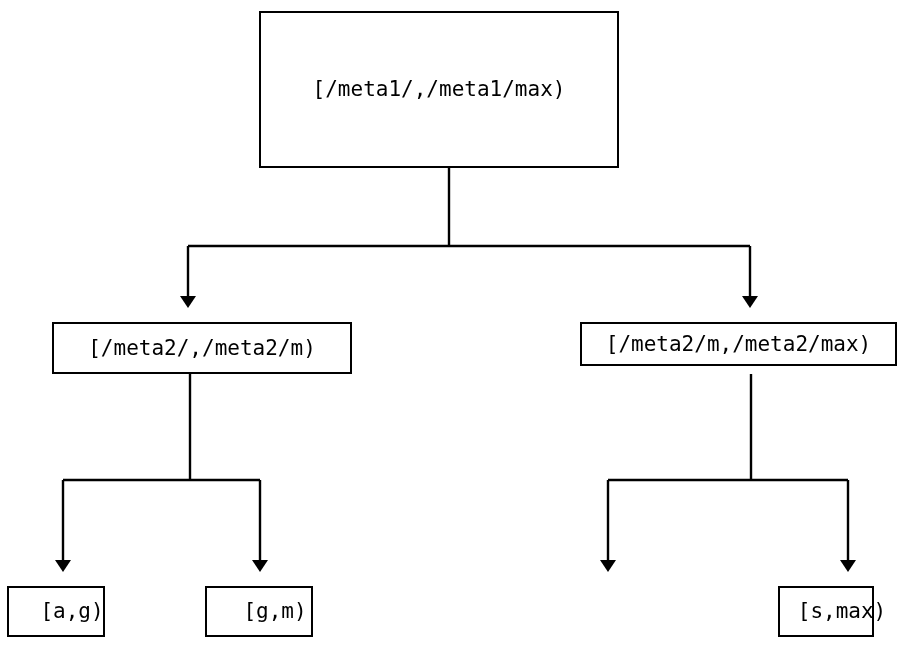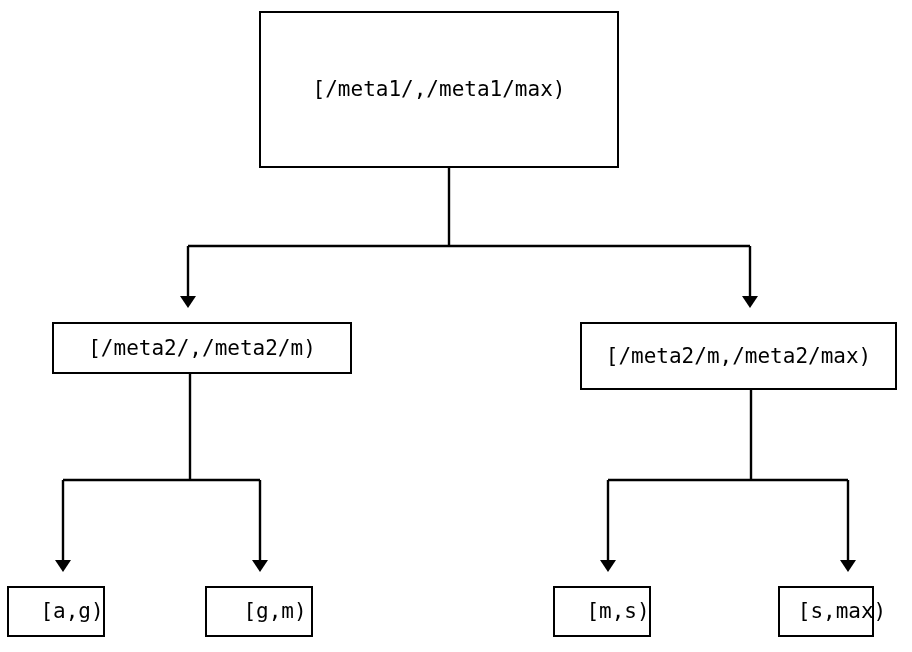--- a/index.html
+++ b/index.html
@@ -55,21 +55,21 @@
     left: 21px;
     top: 322px;
     width: 300px;
     height: 52px;
     margin-left: 31px;
   }
   #node-meta2-high {
     left: 580px;
     top: 322px;
     width: 317px;
-    height: 68px;
+    height: 44px;
   }
   #node-meta2-low .node-label,
   #node-meta2-high .node-label { font-size: 21px; }
   
   .leaf-box {
     top: 586px;
     height: 51px;
     padding-left: 32px;
   }
   .leaf-box .node-label { font-size: 21px; }
@@ -131,21 +131,18 @@
   </div>
 
   <div class="node-box leaf-box" id="node-leaf-ag">
     <span class="node-label">[a,g)</span>
   </div>
 
   <div class="node-box leaf-box" id="node-leaf-gm">
     <span class="node-label">[g,m)</span>
   </div>
 
-  <div class="node-box leaf-box" id="node-leaf-ms">
-    <span class="node-label">[m,s)</span>
-  </div>
 
   <div class="node-box leaf-box" id="node-leaf-smax">
     <span class="node-label">[s,max)</span>
   </div>
 
 </div>
 
 </body></html>

